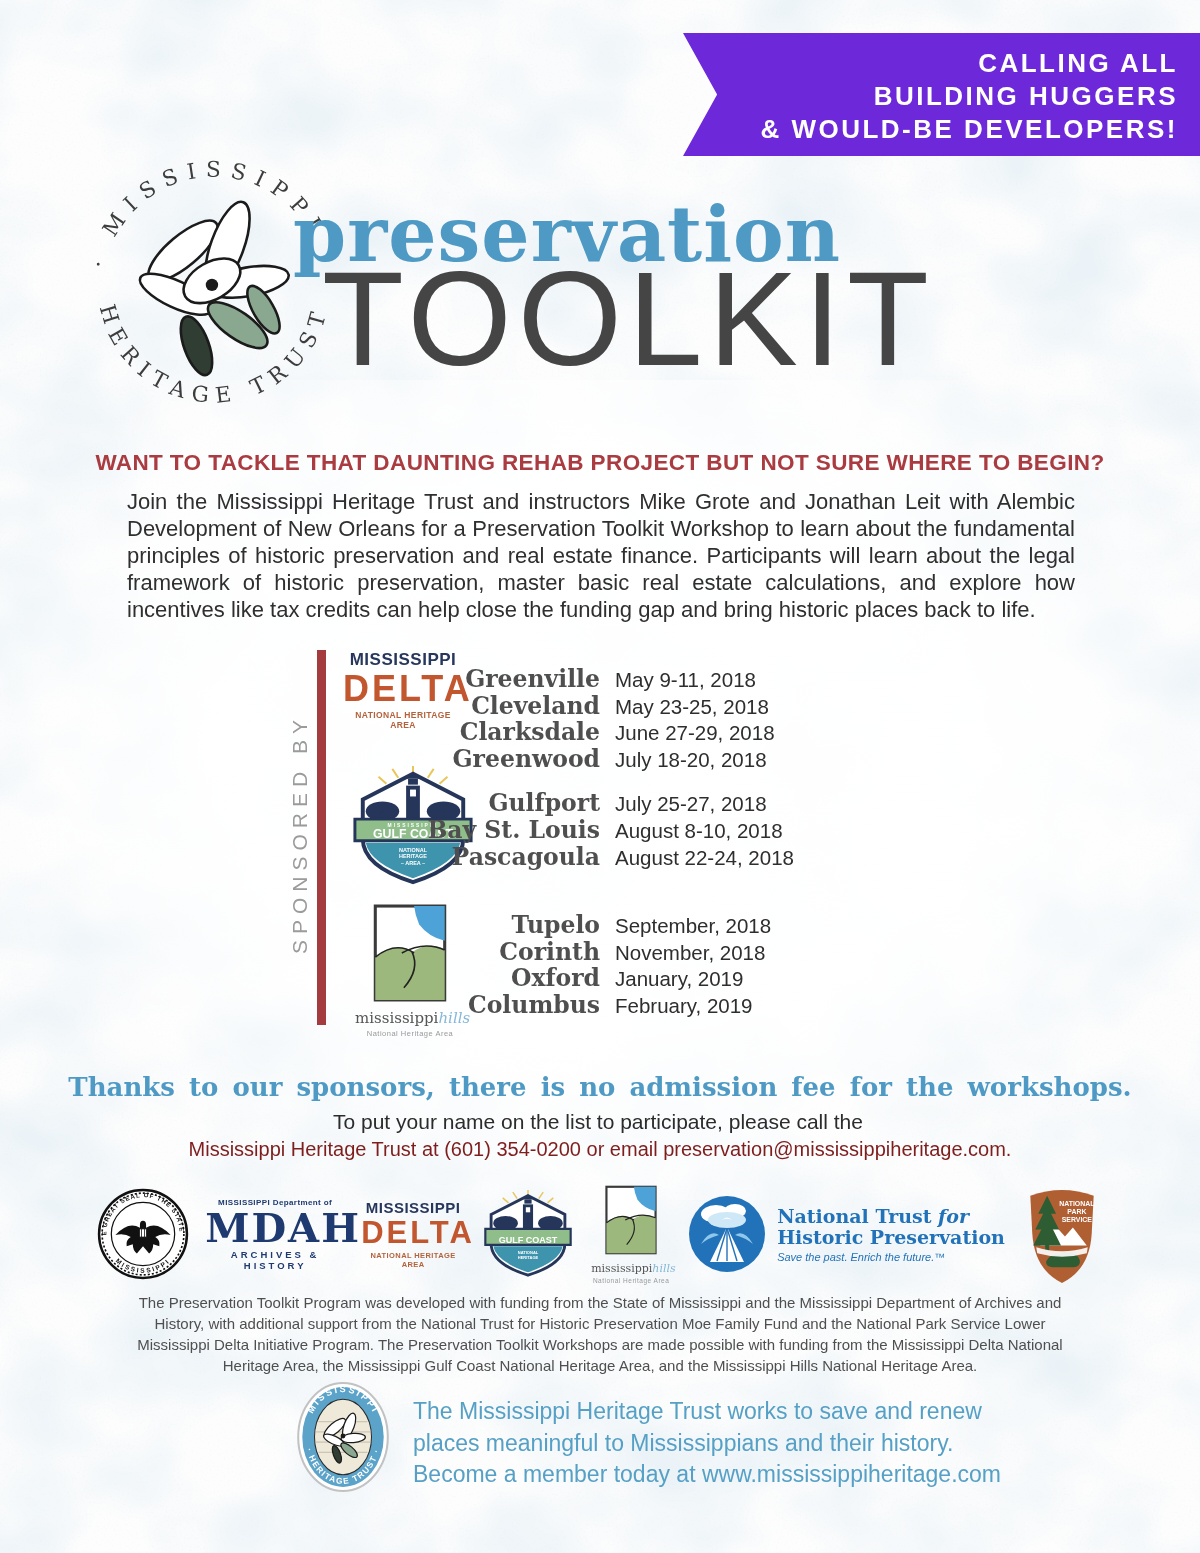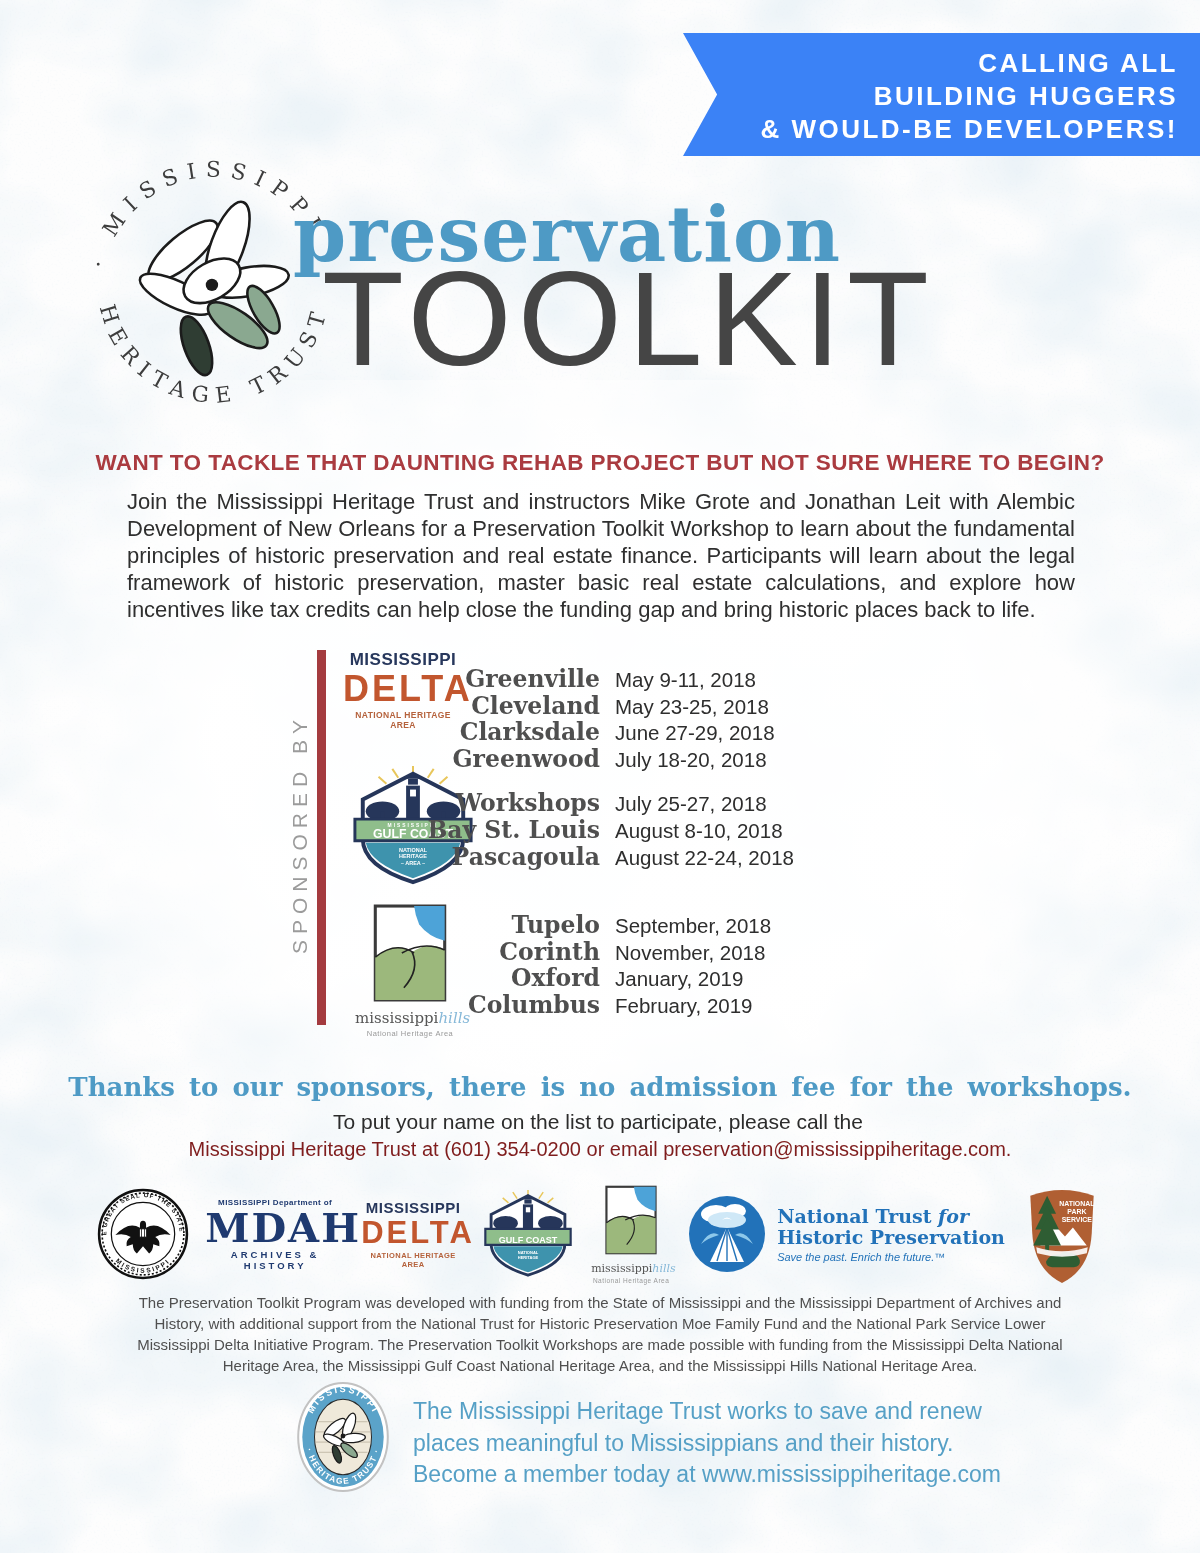--- a/index.html
+++ b/index.html
@@ -5,21 +5,21 @@
   html,body{margin:0;padding:0;background:#ffffff;}
   .page{position:relative;width:1200px;height:1553px;margin:0 auto;background:#fdfdfd;
         overflow:hidden;font-family:"Liberation Sans",sans-serif;}
   .abs{position:absolute;}
   .texture{position:absolute;left:0;top:0;z-index:0;}
   .tex-fade{position:absolute;left:0;top:380px;width:1200px;height:820px;z-index:1;
             background:radial-gradient(ellipse at 50% 45%, rgba(255,255,255,0.95) 45%, rgba(255,255,255,0) 78%);}
   .content{position:absolute;inset:0;z-index:2;}
 
   
-  .banner{left:683px;top:33px;width:517px;height:123px;background:#3b82f6;
+  .banner{left:683px;top:33px;width:517px;height:123px;background:#6d28d9;
           clip-path:polygon(0 0,100% 0,100% 100%,0 100%,6.6% 50%);
           color:#fff;text-align:right;padding:14px 22px 0 0;box-sizing:border-box;}
   .banner div{font-weight:bold;font-size:26px;line-height:33px;letter-spacing:2.5px;}
 
   
   .script-title{left:293px;top:190px;font-family:"DejaVu Serif",serif;font-weight:bold;
                 font-size:76px;color:#4e9ac5;letter-spacing:1px;}
   .main-title{left:322px;top:252px;font-size:134px;line-height:1;font-weight:100;
               color:#454545;letter-spacing:6px;}
 
@@ -184,21 +184,21 @@
         <path d="M6,58 L124,58 L124,80 L6,80 Z" fill="#8fbe8b" stroke="#26365a" stroke-width="3"></path>
         <text x="65" y="66" text-anchor="middle" font-size="5" letter-spacing="2" fill="#fff" font-weight="bold">MISSISSIPPI</text>
         <text x="65" y="77" text-anchor="middle" font-size="12.5" fill="#fff" font-weight="bold">GULF COAST</text>
         <path d="M17,82 L113,82 Q109,103 65,118 Q21,103 17,82 Z" fill="#3e93ad"></path>
         <text x="65" y="91" text-anchor="middle" font-size="5.6" fill="#fff" font-weight="bold">NATIONAL</text>
         <text x="65" y="98" text-anchor="middle" font-size="5.6" fill="#fff" font-weight="bold">HERITAGE</text>
         <text x="65" y="105" text-anchor="middle" font-size="5.6" fill="#fff" font-weight="bold">~ AREA ~</text>
       </svg>
       <div class="sched" style="top:146px">
         <div class="srow" style="line-height:27px">
-            <span class="city">Workshops</span>
+            <span class="city">Gulfport</span>
             <span class="date">July 25-27, 2018</span>
           </div>
         <div class="srow" style="line-height:27px">
             <span class="city">Bay St. Louis</span>
             <span class="date">August 8-10, 2018</span>
           </div>
         <div class="srow" style="line-height:27px">
             <span class="city">Pascagoula</span>
             <span class="date">August 22-24, 2018</span>
           </div>

